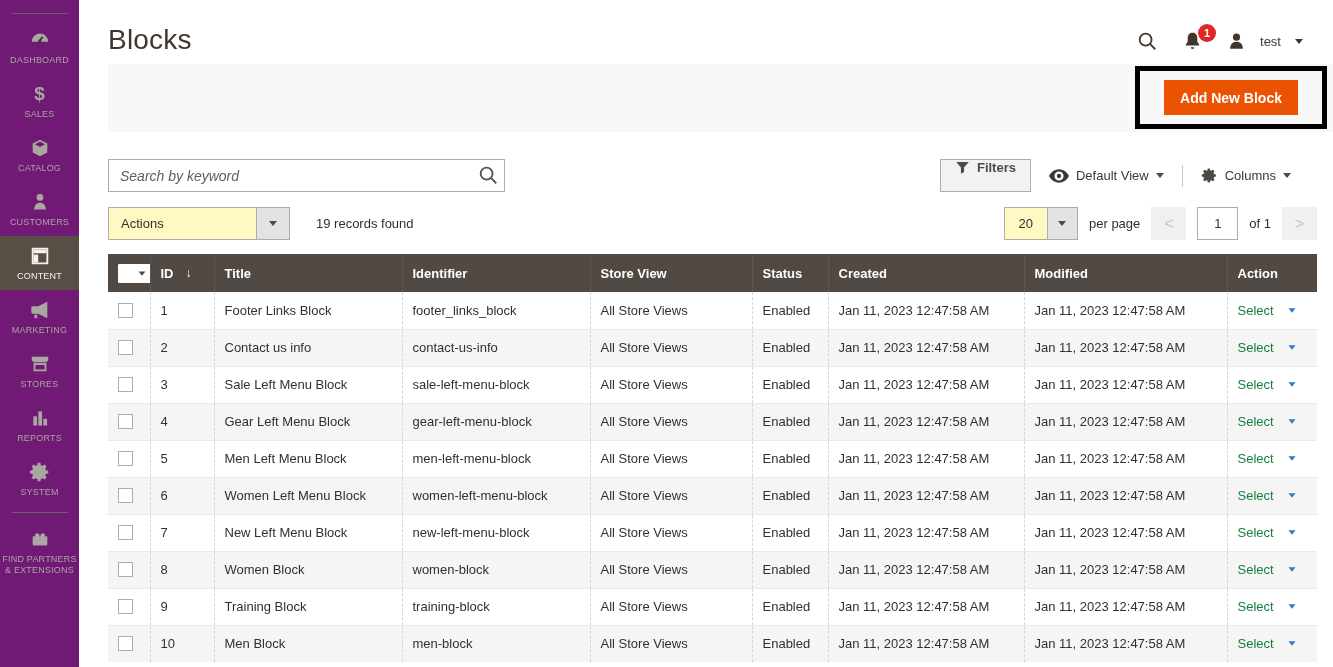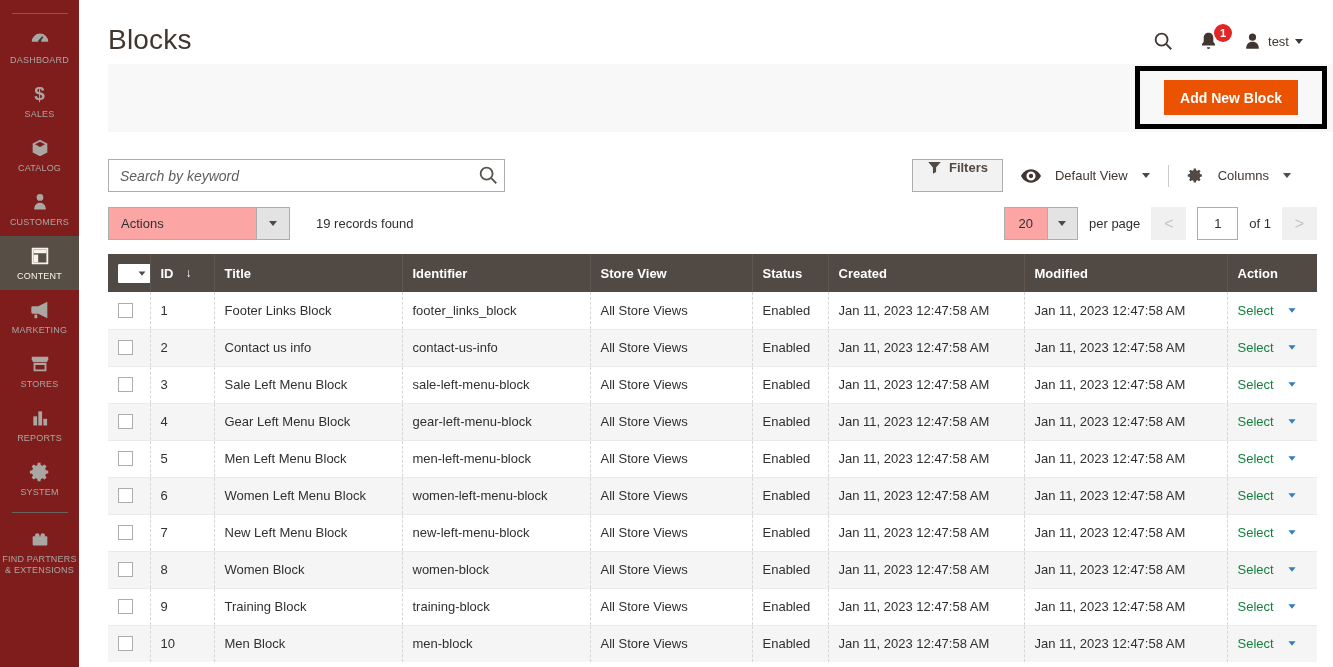--- a/index.html
+++ b/index.html
@@ -1,20 +1,20 @@
 <!DOCTYPE html>
 <html><head>
 <meta charset="utf-8">
 <style>
   * { margin:0; padding:0; box-sizing:border-box; }
   html,body { width:1333px; height:667px; overflow:hidden; background:#fff;
     font-family:"Liberation Sans","DejaVu Sans",sans-serif; font-size:13px; color:#303030; }
 
   
-  .sidebar { position:absolute; left:0; top:0; width:79px; height:667px; background:#7f1d1d; z-index:5; }
+  .sidebar { position:absolute; left:0; top:0; width:79px; height:667px; background:#701a75; z-index:5; }
   .sidebar-top-line { margin:13px auto 6px auto; width:56px; height:1px; background:#6b635c; }
   .nav-item { display:flex; flex-direction:column; align-items:center; justify-content:center;
     padding:9px 2px 8px 2px; cursor:pointer; }
   .nav-item .nav-icon { height:22px; display:flex; align-items:center; justify-content:center; }
   .nav-item .nav-label { margin-top:4px; font-size:9px; letter-spacing:.2px; color:#aaa6a2;
     text-align:center; line-height:11px; text-transform:uppercase; }
   .nav-item.selected { background:#574e46; }
   .nav-item.selected .nav-label { color:#f7f3eb; }
   .nav-icon svg { fill:#aaa6a2; }
   .nav-item.selected .nav-icon svg { fill:#f7f3eb; }
@@ -25,21 +25,21 @@
   .main { position:absolute; left:79px; top:0; width:1254px; height:667px; }
 
   .page-header { display:flex; justify-content:space-between; align-items:flex-start;
     padding:24px 30px 0 29px; height:52px; }
   .page-title { font-size:28px; font-weight:400; color:#41362f; letter-spacing:.2px; }
   .header-actions { display:flex; align-items:center; gap:24px; margin-top:6px; }
   .hicon { position:relative; display:flex; align-items:center; cursor:pointer; }
   .badge { position:absolute; top:-7px; right:-13px; min-width:18px; height:18px; border-radius:9px;
     background:#e22626; color:#fff; font-size:11px; font-weight:bold; display:flex;
     align-items:center; justify-content:center; padding:0 4px; }
-  .user-chip { display:flex; align-items:center; gap:6px; cursor:pointer; }
+  .user-chip { display:flex; align-items:center; gap:14px; cursor:pointer; }
   .user-name { font-size:13px; color:#41362f; }
   .caret { width:0; height:0; border-left:4px solid transparent; border-right:4px solid transparent;
     border-top:5px solid #41362f; display:inline-block; }
   .caret.gray { border-top-color:#514943; }
 
   
   .toolbar-band { position:relative; margin:12px 0 0 29px; height:68px; background:#f8f8f8; }
   .annotation-box { position:absolute; top:2px; right:6px; width:192px; height:63px;
     border:5px solid #000000; display:flex; align-items:center; justify-content:center; }
   .add-btn { width:134px; height:35px; background:#eb5202; border:1px solid #eb5202;
@@ -50,28 +50,28 @@
   .controls1 { display:flex; justify-content:space-between; align-items:center; margin:27px 16px 0 29px; }
   .search-wrap { position:relative; width:397px; }
   .search-input { width:100%; height:33px; border:1px solid #adadad; padding:0 36px 0 11px;
     font-size:14px; font-style:italic; color:#303030; font-family:"Liberation Sans",sans-serif; }
   .search-input::placeholder { color:#5e5e5e; font-style:italic; opacity:1; }
   .search-btn { position:absolute; right:6px; top:5px; background:none; border:none; cursor:pointer; }
   .controls1-right { display:flex; align-items:center; gap:14px; margin-right:22px; }
   .filters-btn { display:flex; align-items:flex-start; gap:7px; height:33px; padding:0 14px;
     background:#f2f2f2; border:1px solid #adadad; font-size:13px; font-weight:bold;
     color:#514943; cursor:pointer; font-family:"Liberation Sans",sans-serif; }
-  .view-toggle, .columns-toggle { display:flex; align-items:center; gap:14px; cursor:pointer;
+  .view-toggle, .columns-toggle { display:flex; align-items:center; gap:7px; cursor:pointer;
     color:#41362f; font-size:13px; padding:0 4px; }
   .vdivider { width:1px; height:22px; background:#cfcac6; }
 
   
   .controls2 { display:flex; justify-content:space-between; align-items:center; margin:15px 16px 0 29px; }
   .controls2-left { display:flex; align-items:center; gap:26px; }
-  .msel { display:flex; align-items:stretch; height:33px; border:1px solid #adadad; background:#fca5a5; cursor:pointer; }
+  .msel { display:flex; align-items:stretch; height:33px; border:1px solid #adadad; background:#fef9c3; cursor:pointer; }
   .msel .val { display:flex; align-items:center; padding:0 12px; color:#303030; }
   .msel .caret-box { width:33px; background:#e3e3e3; border-left:1px solid #adadad;
     display:flex; align-items:center; justify-content:center; }
   .actions-sel { width:182px; justify-content:space-between; }
   .records { color:#303030; }
   .pager { display:flex; align-items:center; gap:11px; }
   .perpage-sel { height:33px; }
   .perpage-sel .val { padding:0 14px; }
   .perpage-sel .caret-box { width:30px; }
   .pager-label { color:#303030; }

